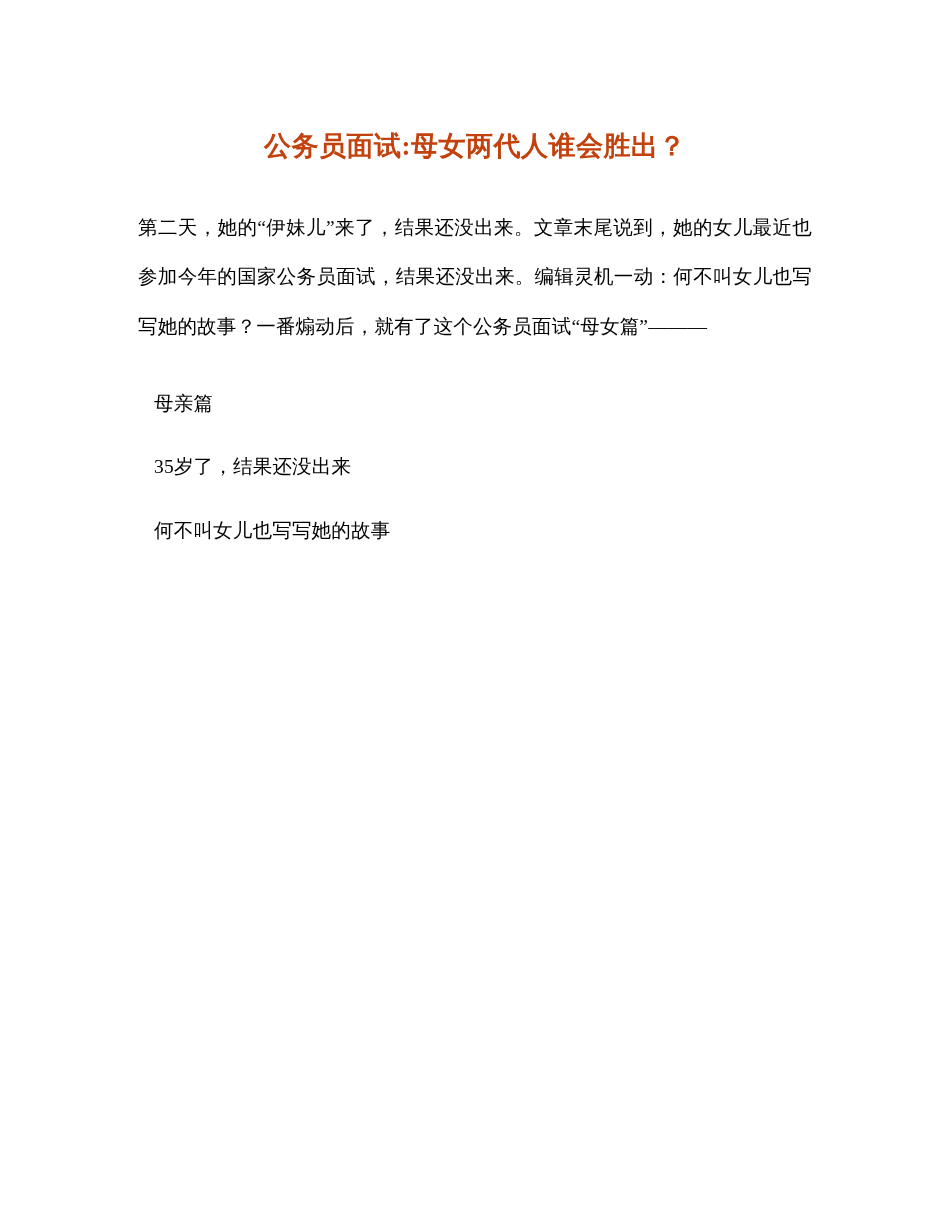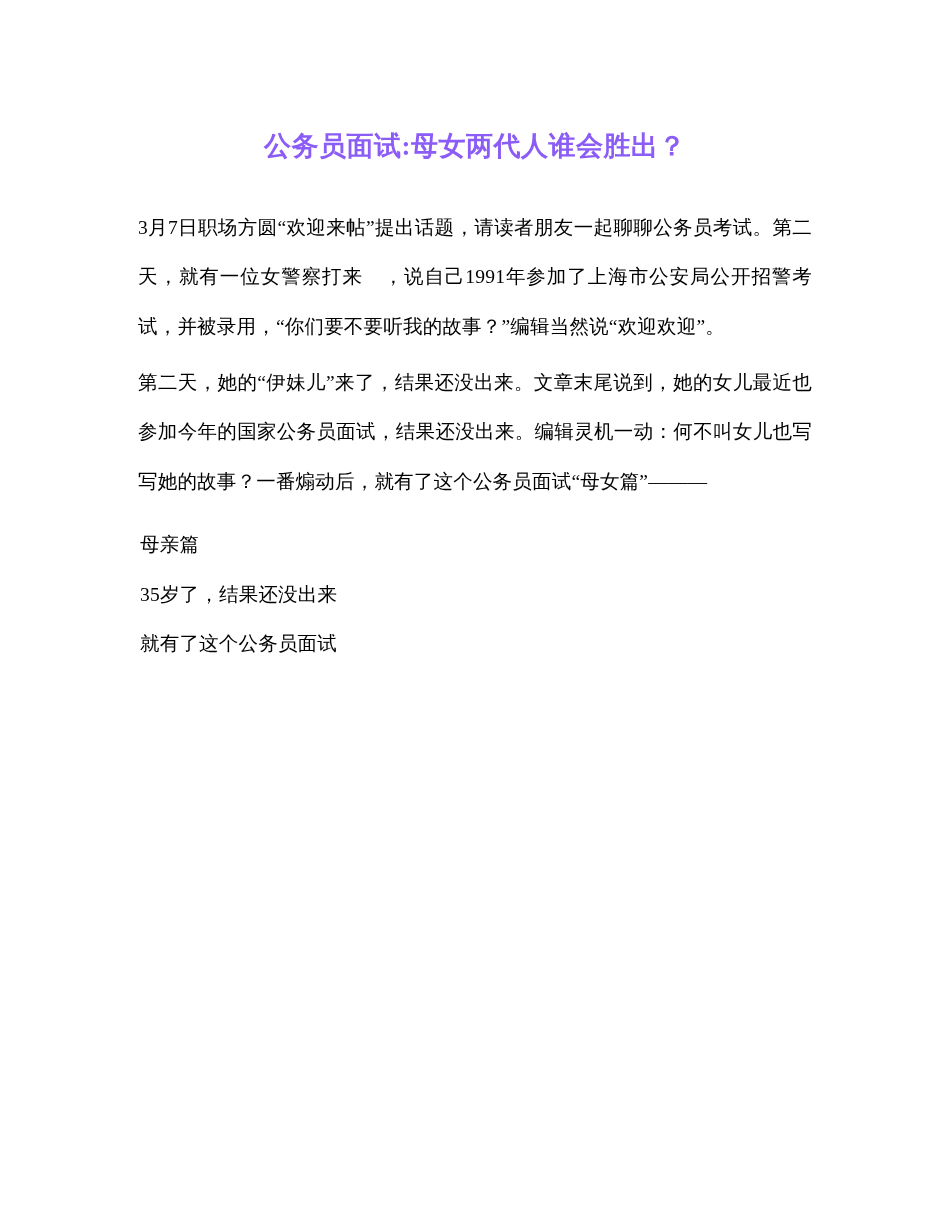--- a/index.html
+++ b/index.html
@@ -34,37 +34,36 @@
     font-size: 19.5px;
     line-height: 2.55;
     text-align: justify;
     text-justify: inter-ideograph;
     margin: 0 0 6px 0;
     letter-spacing: 0.2px;
   }
   .short-line {
     font-size: 19.5px;
     line-height: 2.45;
-    margin: 2px;
+    margin: 16px;
     letter-spacing: 0.2px;
   }
   .spacer-sm { height: 6px; }
 </style>
 </head>
 <body>
 
 <div class="page">
 
-  <h1 class="doc-title" style="color: #8b5cf6;">公务员面试:母女两代人谁会胜出？</h1>
+  <h1 class="doc-title" style="color: #c2410c;">公务员面试:母女两代人谁会胜出？</h1>
 
-  <p class="body-block">3月7日职场方圆“欢迎来帖”提出话题，请读者朋友一起聊聊公务员考试。第二天，就有一位女警察打来　，说自己1991年参加了上海市公安局公开招警考试，并被录用，“你们要不要听我的故事？”编辑当然说“欢迎欢迎”。</p>
 
   <p class="body-block">第二天，她的“伊妹儿”来了，结果还没出来。文章末尾说到，她的女儿最近也参加今年的国家公务员面试，结果还没出来。编辑灵机一动：何不叫女儿也写写她的故事？一番煽动后，就有了这个公务员面试“母女篇”———</p>
 
   <div class="spacer-sm"></div>
 
   <p class="short-line">母亲篇</p>
 
   <p class="short-line">35岁了，结果还没出来</p>
 
-  <p class="short-line">就有了这个公务员面试</p>
+  <p class="short-line">何不叫女儿也写写她的故事</p>
 
 </div>
 
 </body></html>

